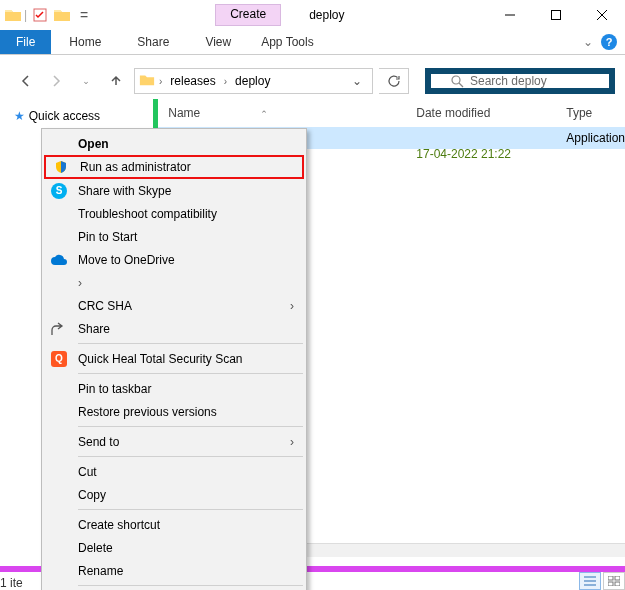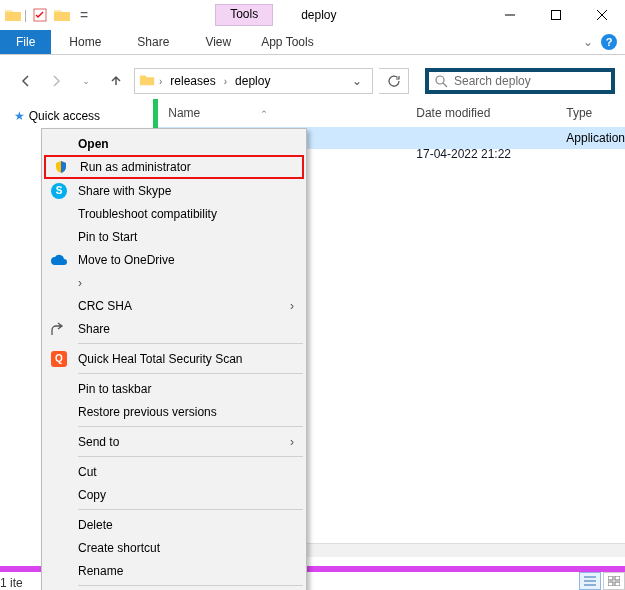--- a/index.html
+++ b/index.html
@@ -27,36 +27,36 @@
 
   
   .navbar { height: 36px; display:flex; align-items:center; padding: 4px 10px 4px 14px; gap:6px; margin-top:8px;}
   .nav-arrow { width:24px; height:24px; display:flex; align-items:center; justify-content:center; color:#888;}
   .nav-arrow.enabled { color:#555; }
   .addr { flex:1; height:26px; border:1px solid #ccc; display:flex; align-items:center; padding:0 4px; gap:4px;}
   .bc { padding: 0 4px; }
   .chev { color:#666; font-size:10px; }
   .addr-drop { margin-left:auto; color:#555; padding:0 6px;}
   .refresh { width:30px; height:26px; border:1px solid #ccc; border-left:none; display:flex; align-items:center; justify-content:center;}
-  .search { width:190px; height:26px; border:4px solid #0c4a6e; margin-left:10px; display:flex; align-items:center; padding:0 6px; gap:6px; color:#6b6b6b;}
+  .search { width:190px; height:26px; border:6px solid #0c4a6e; margin-left:10px; display:flex; align-items:center; padding:0 20px; gap:6px; color:#6b6b6b;}
 
   
   .content { display:flex; height: calc(100% - 30px - 25px - 44px - 24px); position:relative; }
   .side { width:155px; padding:6px 0 0 14px; }
   .qa { display:flex; align-items:center; gap:4px; padding:4px 0;}
   .qa .star { color:#2e8be8; }
 
   .main { flex:1; border-left:5px solid #22c55e; }
   .cols { height:28px; display:flex; align-items:center; color:#444; border-bottom:1px solid transparent; padding-left:6px;}
   .col-name { width:252px; padding-left:4px;}
   .col-date { width:150px; }
   .col-type { flex:1; }
   .sort-arr { margin-left:60px; color:#777; font-size:9px;}
   .row { height:22px; display:flex; align-items:center; background:#cde8ff; padding-left:6px;}
-  .row .col-date { color:#0f172a;margin-top:31px; }
+  .row .col-date { color:#4d7c0f;margin-top:31px; }
   .empty { height: 390px; }
   .scroll-hint { height:14px; border-top:1px solid #ddd; background:#f1f1f1; margin-top:4px;}
 
   
   .status { position:absolute; bottom:0; left:0; right:0; height:24px; border-top:6px solid #d946ef; display:flex; align-items:flex-end; padding:0 0; font-size:12px; color:#333;}
   .status-right { margin-left:auto; display:flex; gap:2px;}
   .view-btn { width:22px; height:18px; border:1px solid #8bb8e8; background:#e8f2fc; display:flex; align-items:center; justify-content:center;}
   .view-btn.inactive { background:#fff; border-color:#ccc;}
 
   
@@ -96,21 +96,21 @@
     </span>
     <span class="folder-ico">
       <svg viewBox="0 0 18 18">
           <path fill="#ffd36b" d="M1 4h6l2 2h8v9H1z"></path>
           <path fill="#ffe9a8" d="M1 4h6l2 2H1z"></path>
         </svg>
     </span>
     <span class="qat-btn" style="color:#555; font-size:14px;">=</span>
   </div>
   <div class="tb-center">
-    <div class="manage-tab">Tools</div>
+    <div class="manage-tab">Create</div>
     <div class="title-txt">deploy</div>
   </div>
   <div class="tb-right">
     <div class="win-btn">
         <svg viewBox="0 0 10 10">
           <path d="M0 5h10" stroke="#000" stroke-width="1"></path>
         </svg>
       </div>
     <div class="win-btn">
         <svg viewBox="0 0 10 10">
@@ -300,27 +300,27 @@
     <span class="ctx-ico"></span>
       <span class="lbl">Cut</span>
   </div>
   <div class="ctx-item">
     <span class="ctx-ico"></span>
       <span class="lbl">Copy</span>
   </div>
   <div class="ctx-sep"></div>
   <div class="ctx-item">
     <span class="ctx-ico"></span>
+      <span class="lbl">Create shortcut</span>
+  </div>
+  <div class="ctx-item">
+    <span class="ctx-ico"></span>
       <span class="lbl">Delete</span>
   </div>
   <div class="ctx-item">
     <span class="ctx-ico"></span>
-      <span class="lbl">Create shortcut</span>
-  </div>
-  <div class="ctx-item">
-    <span class="ctx-ico"></span>
       <span class="lbl">Rename</span>
   </div>
   <div class="ctx-sep"></div>
   <div class="ctx-item">
     
   </div>
 </div>
 
 </body></html>

